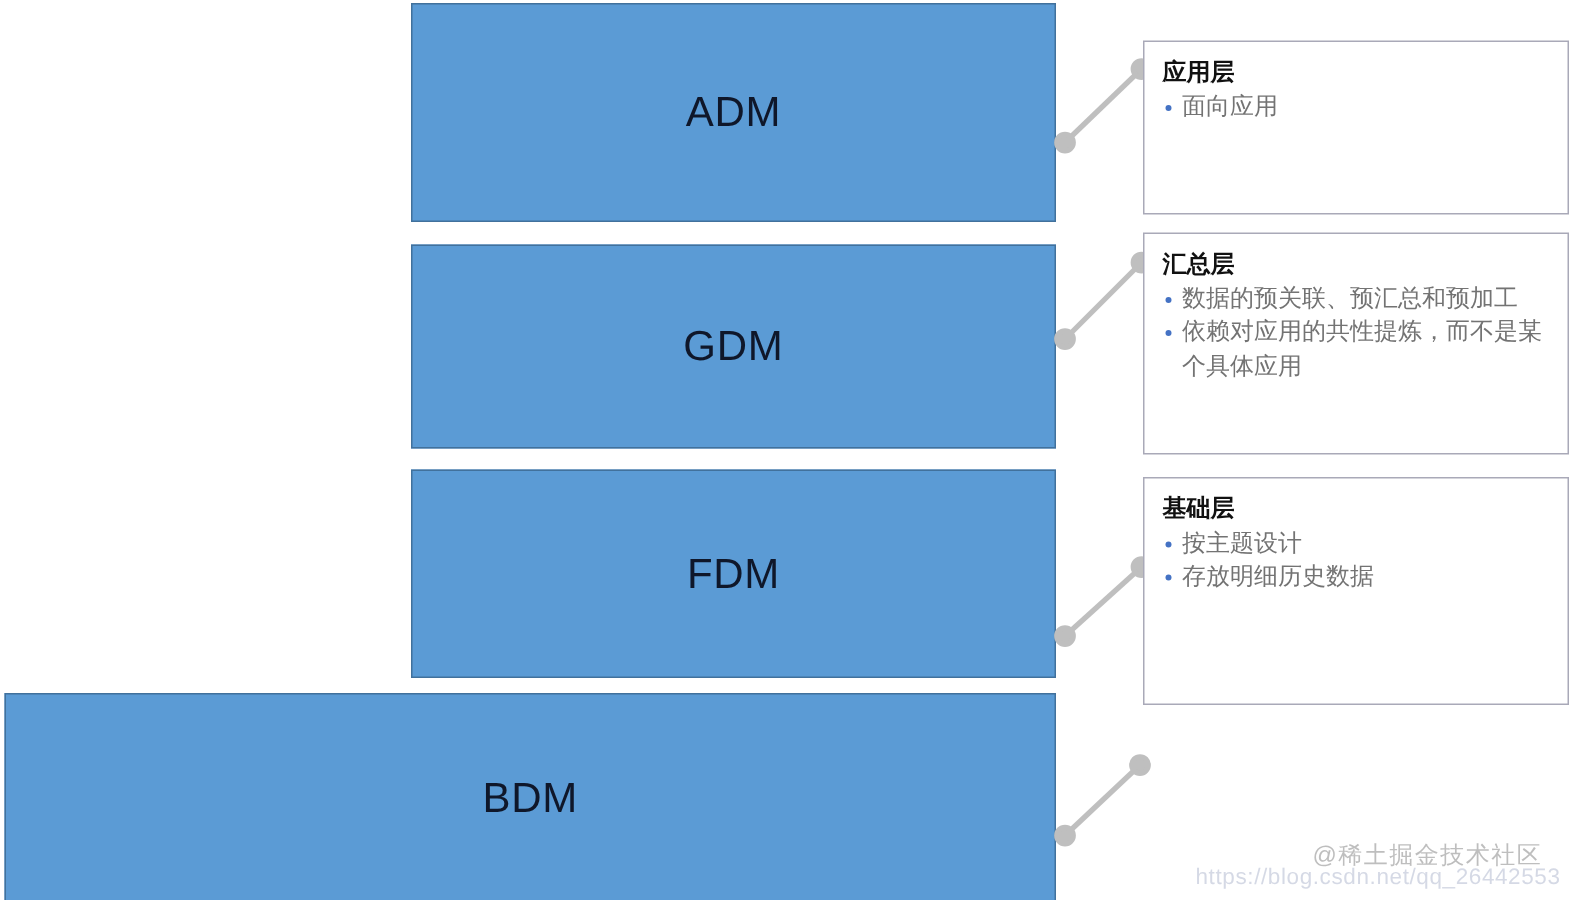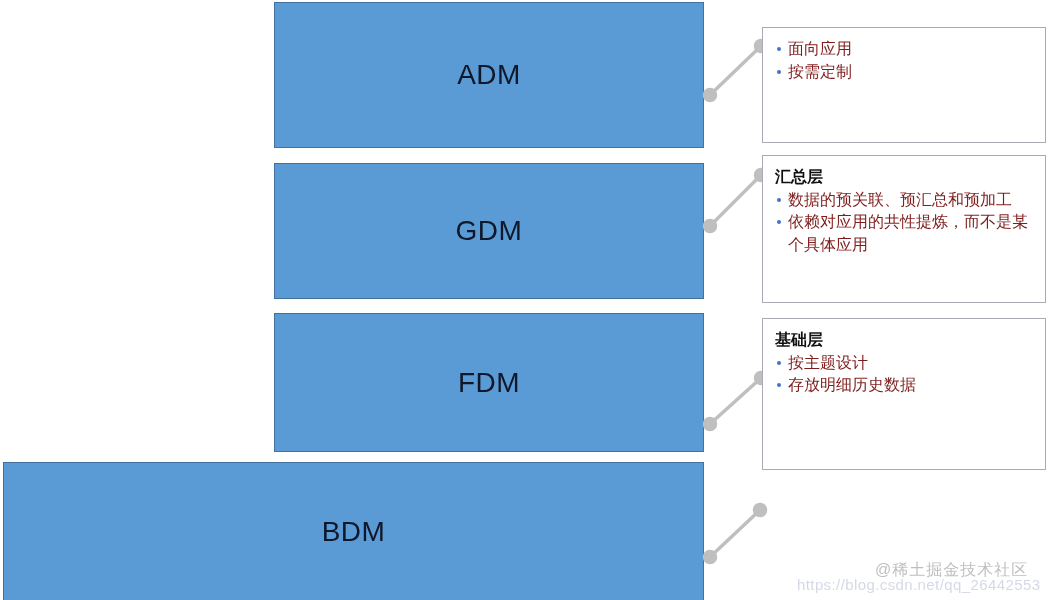--- a/index.html
+++ b/index.html
@@ -65,21 +65,21 @@
   }
   .callout-list {
     list-style: none;
     margin: 0;
     padding: 0;
   }
   .callout-list li {
     position: relative;
     padding-left: 13px;
     font-size: 16px;
-    color: #7f1d1d;
+    color: #737373;
     line-height: 1.42;
     margin-bottom: 0px;
   }
   .callout-list li::before {
     content: "";
     position: absolute;
     left: 2px;
     top: 9px;
     width: 4px;
     height: 4px;
@@ -151,23 +151,23 @@
       <circle cx="710" cy="424" r="5.5"></circle>
       <circle cx="761" cy="378" r="5.5"></circle>
 
       <line x1="710" y1="557" x2="760" y2="510"></line>
       <circle cx="710" cy="557" r="5.5"></circle>
       <circle cx="760" cy="510" r="5.5"></circle>
     </g>
   </svg>
 
   <div class="callout" id="callout-adm">
+    <div class="callout-title">应用层</div>
     <ul class="callout-list">
       <li>面向应用</li>
-      <li>按需定制</li>
     </ul>
   </div>
 
   <div class="callout" id="callout-gdm">
     <div class="callout-title">汇总层</div>
     <ul class="callout-list">
       <li>数据的预关联、预汇总和预加工</li>
       <li>依赖对应用的共性提炼，而不是某个具体应用</li>
     </ul>
   </div>

